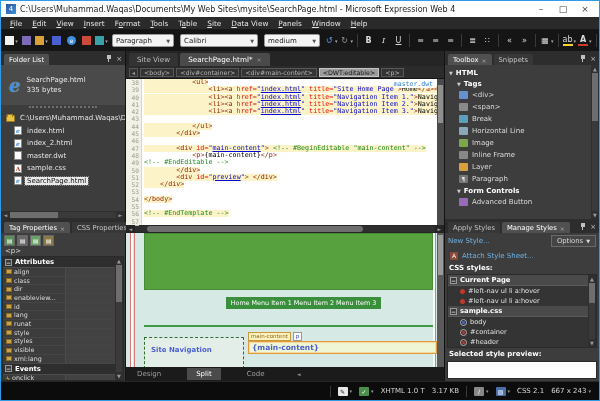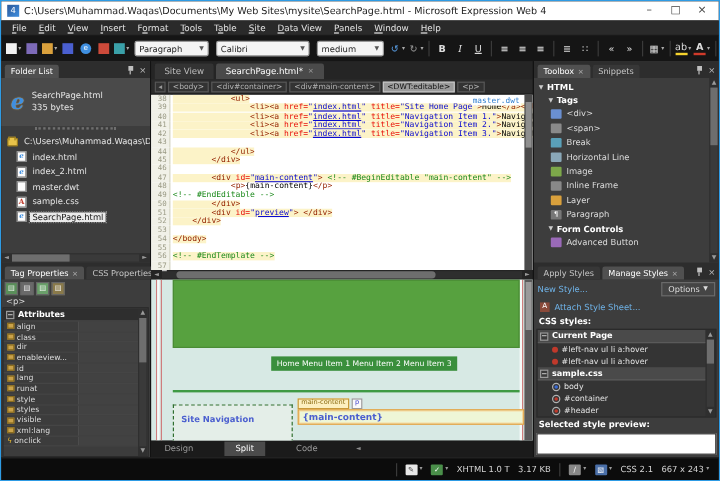--- a/index.html
+++ b/index.html
@@ -399,20 +399,24 @@
                 </div>
                 <div class="tp-val"></div>
               </div>
               <div class="tp-row">
                 <div class="tp-name">
                   <span class="attr-ic"></span>
                   <span>xml:lang</span>
                 </div>
                 <div class="tp-val"></div>
               </div>
+              <div class="tp-sec">
+                <span class="exp">−</span>
+                <span>Events</span>
+              </div>
               <div class="tp-row">
                 <div class="tp-name">
                   <span class="evt-ic">ϟ</span>
                   <span>onclick</span>
                 </div>
                 <div class="tp-val"></div>
               </div>
             </div>
           <div class="mini-vscroll">
             <span class="arr">▲</span>

